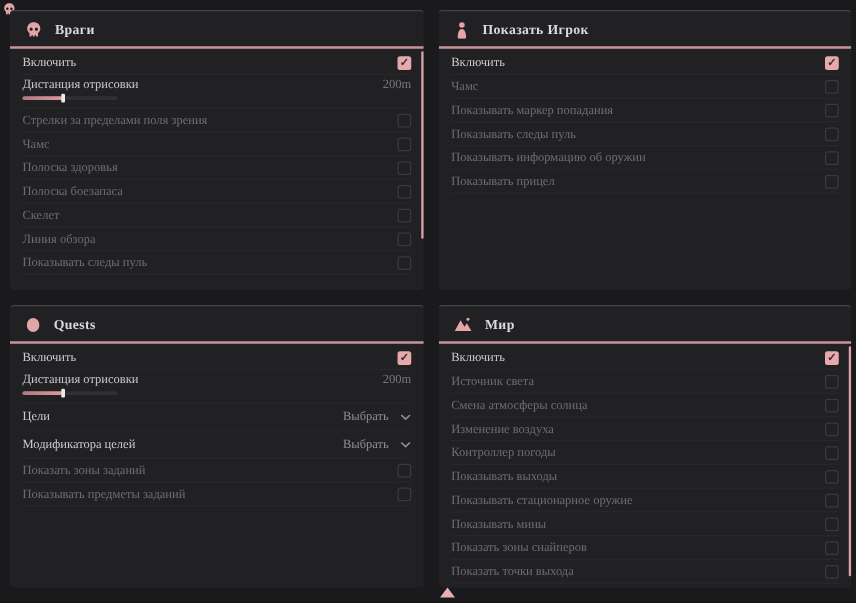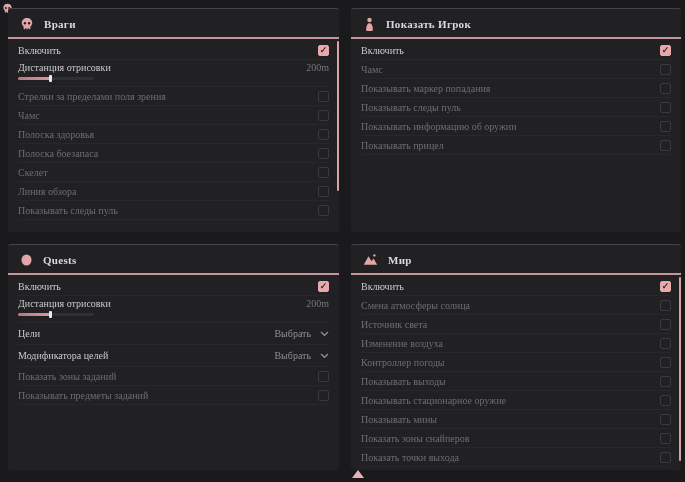--- a/index.html
+++ b/index.html
@@ -255,25 +255,25 @@
           </svg>
         </span>
       <span class="panel-title">Мир</span>
     </header>
     <div class="panel-body">
         <div class="row row--checkbox bright">
           <span class="row-label">Включить</span>
           <span class="checkbox checked"></span>
         </div>
         <div class="row row--checkbox">
+          <span class="row-label">Источник света</span>
+          <span class="checkbox"></span>
+        </div>
+        <div class="row row--checkbox">
           <span class="row-label">Смена атмосферы солнца</span>
-          <span class="checkbox"></span>
-        </div>
-        <div class="row row--checkbox">
-          <span class="row-label">Источник света</span>
           <span class="checkbox"></span>
         </div>
         <div class="row row--checkbox">
           <span class="row-label">Изменение воздуха</span>
           <span class="checkbox"></span>
         </div>
         <div class="row row--checkbox">
           <span class="row-label">Контроллер погоды</span>
           <span class="checkbox"></span>
         </div>

